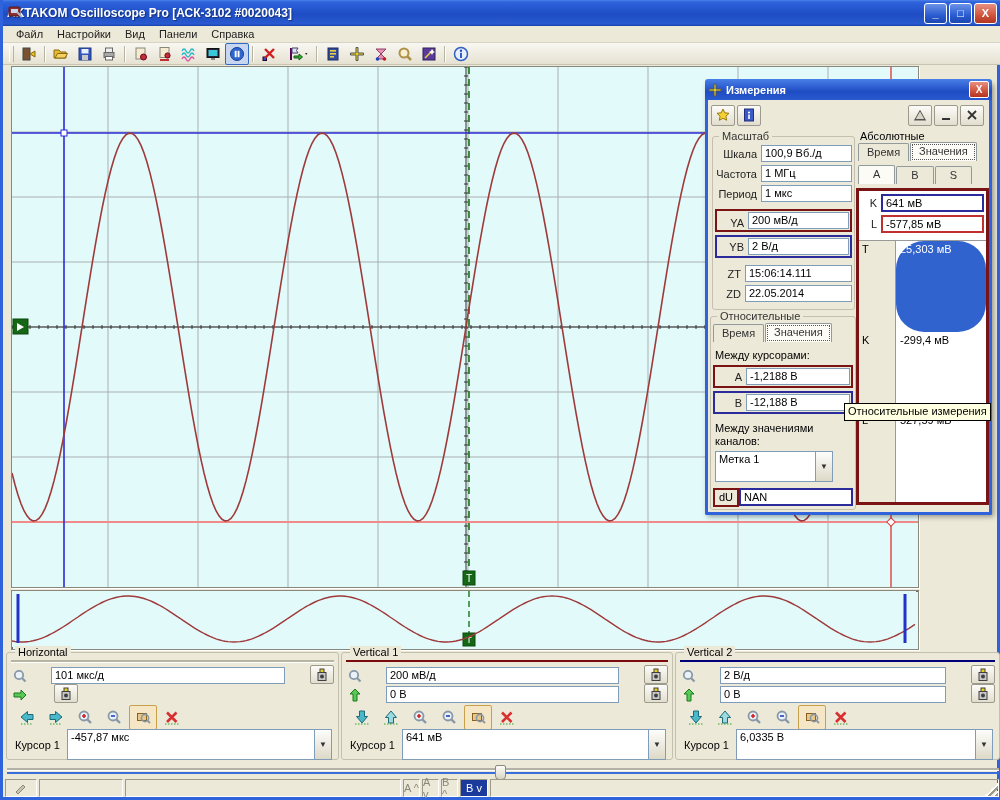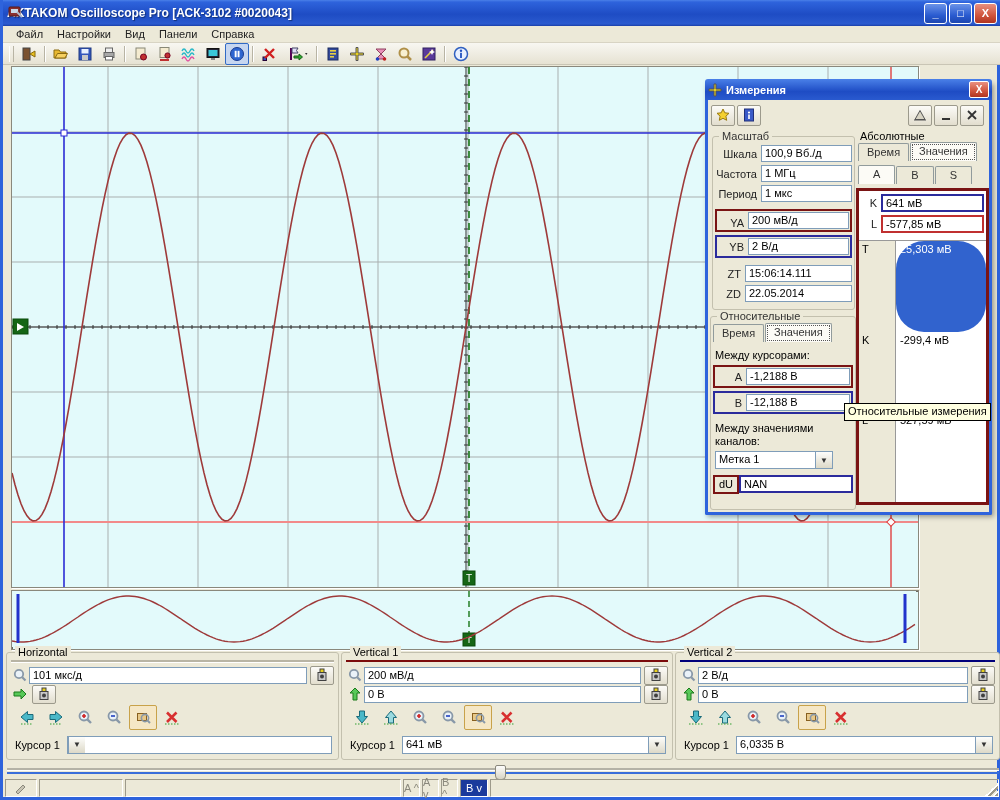--- a/index.html
+++ b/index.html
@@ -49,28 +49,28 @@
   #mlist .lcol{width:36px;background:#ECE9D8;border-right:1px solid #999;}
   #mlist .vcol{flex:1;}
   .lrow{padding:2px 3px;box-sizing:border-box;}
   .vrow{padding:2px 4px;box-sizing:border-box;}
   .vrow.sel{background:#3163CE;color:#fff;}
   #tooltip{position:absolute;left:841px;top:403px;height:14px;background:#FFFFE1;border:1px solid #000;padding:1px 3px;white-space:nowrap;z-index:60;}
   
   .cpanel{position:absolute;top:652px;height:108px;border:1px solid #C3C0AE;border-radius:3px;background:#ECE9D8;box-sizing:border-box;}
   .cpanel .title{position:absolute;top:-7px;left:8px;background:#ECE9D8;padding:0 3px;}
   .cpanel .uline{position:absolute;top:7px;left:4px;right:4px;height:2px;}
-  .prow{position:absolute;left:4px;right:4px;height:18px;display:flex;align-items:center;}
+  .prow{position:absolute;left:4px;right:4px;height:18px;display:flex;align-items:flex-end;gap:22px;}
   .prow .lead{width:18px;display:flex;justify-content:center;}
   .prow .sbtn{width:22px;height:17px;border:1px solid #9C9A8C;border-radius:2px;background:linear-gradient(to bottom,#FCFBF8,#E2DECE);margin-left:3px;display:flex;align-items:center;justify-content:center;}
   .irow{position:absolute;left:6px;top:52px;height:24px;display:flex;align-items:center;}
   .ibtn{width:26px;height:23px;display:flex;align-items:center;justify-content:center;border:1px solid transparent;border-radius:2px;margin-right:1px;}
   .ibtn.pressed{border:1px solid #C8A24A;background:#F5E7C6;}
   .crow{position:absolute;left:8px;right:6px;top:82px;height:19px;display:flex;align-items:center;}
-  .combo{flex:1;display:flex;border:1px solid #7F9DB9;background:#fff;height:18px;box-sizing:border-box;}
+  .combo{flex:1;display:flex;border:1px solid #7F9DB9;background:#fff;height:31px;box-sizing:border-box;}
   .combo .cval{flex:1;padding:1px 3px;line-height:13px;}
   .combo .cdrop{width:16px;background:linear-gradient(to bottom,#FDFDFB,#DDD9C8);border-left:1px solid #7F9DB9;display:flex;align-items:center;justify-content:center;font-size:8px;color:#333;}
   
   #slider{position:absolute;left:4px;top:765px;width:992px;height:12px;}
   #slider .track1{position:absolute;left:0;top:3px;width:100%;height:2px;background:#B4B2A6;border-bottom:1px solid #fff;}
   #slider .track2{position:absolute;left:0;top:7px;width:100%;height:2px;background:#3A6EDA;}
   #slider .thumb{position:absolute;left:488px;top:0;width:9px;height:13px;background:linear-gradient(to bottom,#FDFDFB,#D8D4C4);border:1px solid #8A887C;border-radius:2px 2px 4px 4px;}
   #statusbar{position:absolute;left:2px;top:779px;width:996px;height:18px;display:flex;align-items:stretch;}
   .scell{border:1px solid;border-color:#9D9A8B #fff #fff #9D9A8B;margin-right:2px;display:flex;align-items:center;justify-content:center;box-sizing:border-box;color:#8a887c;}
   .scell.on{background:#1A3A9C;color:#fff;}
@@ -644,20 +644,21 @@
       <span class="ibtn">
           <svg width="16" height="16" viewBox="0 0 16 16">
             <path d="M3 3.5 L12.5 13 M12.5 3.5 L3 13" stroke="#D83030" stroke-width="2.6"></path>
             <path d="M1 15 H15" stroke="#30A030" stroke-width="1" stroke-dasharray="1.5 1.5"></path>
           </svg>
         </span>
     </div>
     <div class="crow">
       <span style="width:52px;">Курсор 1</span>
       <span class="combo">
+        <span class="cval">-457,87 мкс</span>
         <span class="cdrop">▼</span>
       </span>
     </div>
   </div>
 
   <div class="cpanel" style="left:338px;width:332px;">
     <span class="title">Vertical 1</span>
     <div class="uline" style="background:#7B0B0B;"></div>
     <div class="prow" style="top:13px;">
       <span class="lead">

